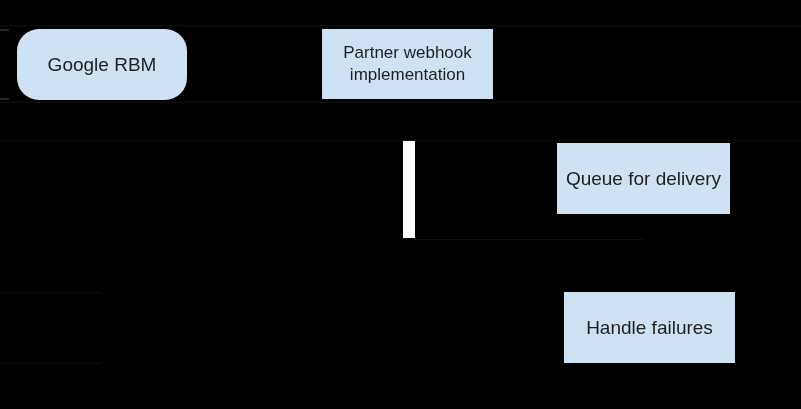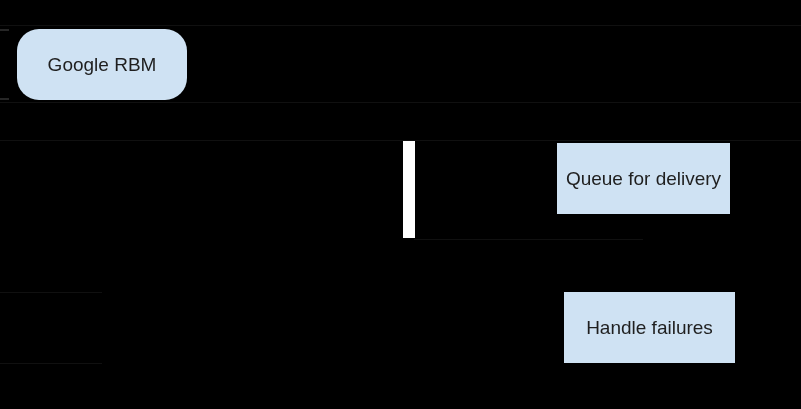--- a/index.html
+++ b/index.html
@@ -76,20 +76,21 @@
     .d1 { top: 29px; }
     .d2 { top: 98px; }
   </style>
 </head>
 <body>
 
 <div class="stage">
 
   <div class="node node-google">Google RBM</div>
 
+  <div class="node node-partner">Partner webhook implementation</div>
 
   <div class="activation"></div>
 
   <div class="node node-failures">Handle failures</div>
 
   <div class="node node-queue">Queue for delivery</div>
 
   <div class="ghost g1"></div>
   <div class="ghost g2"></div>
   <div class="ghost g3"></div>

